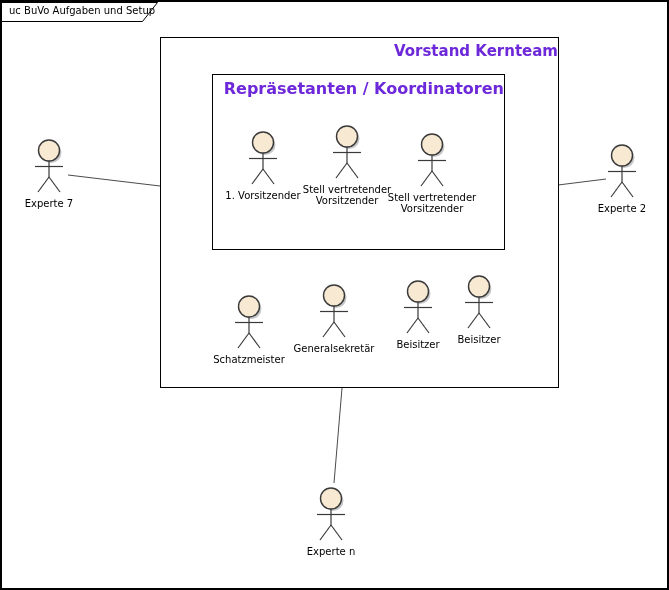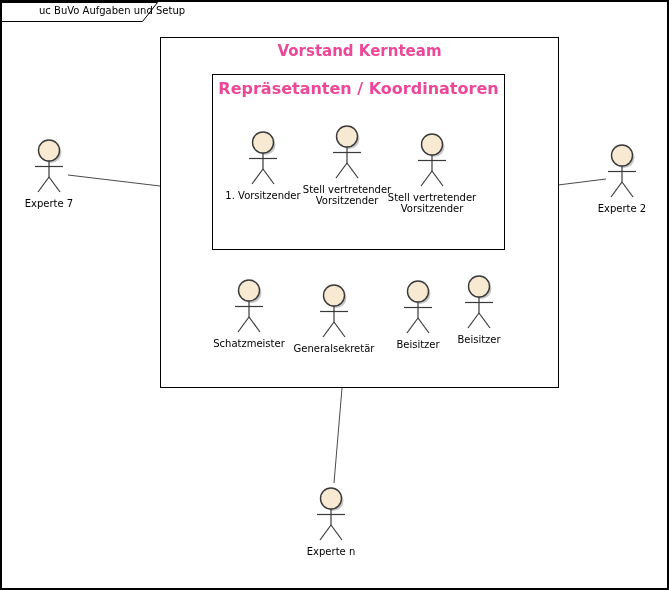--- a/index.html
+++ b/index.html
@@ -22,32 +22,32 @@
     border:2px solid var(--border);
     box-sizing:border-box;
     overflow:hidden;
   }
   
   .tab{
     position:absolute;left:0;top:0;width:162px;height:22px;
   }
   .tab-label{
     position:absolute;left:7px;top:3px;
-    font-size:10px;color:#000;white-space:nowrap;margin-left:30px;
+    font-size:10px;color:#000;white-space:nowrap;
   }
   
   .boundary{
     position:absolute;
     border:1px solid var(--border);
     background:transparent;
     box-sizing:border-box;
   }
   .boundary-title{
     position:absolute;left:0;top:4px;width:100%;
-    text-align:center;font-weight:bold;color:#ec4899;
+    text-align:right;font-weight:bold;color:#6d28d9;
   }
   #rect-kernteam{left:158px;top:35px;width:399px;height:351px;}
   #rect-kernteam .boundary-title{font-size:15px;}
   #rect-repraes{left:210px;top:72px;width:293px;height:176px;}
   #rect-repraes .boundary-title{font-size:16px;}
   
   .connectors{
     position:absolute;left:0;top:0;width:669px;height:590px;
     pointer-events:none;
   }
@@ -129,21 +129,21 @@
       <line class="limb" x1="8" y1="28.5" x2="36" y2="28.5"></line>
       <line class="limb" x1="22" y1="39" x2="11" y2="54"></line>
       <line class="limb" x1="22" y1="39" x2="33" y2="54"></line>
     </svg>
     <div class="actor-label">
       <span>Stell vertretender</span>
       <span>Vorsitzender</span>
     </div>
   </div>
 
-  <div class="actor" style="left:187px;top:276px;justify-content:flex-end;">
+  <div class="actor" style="left:187px;top:292px;justify-content:flex-end;">
     <svg width="44" height="56">
       <circle class="head-shadow" cx="24" cy="14.5" r="10.5"></circle>
       <circle class="head" cx="22" cy="12.5" r="10.5"></circle>
       <line class="limb" x1="22" y1="23" x2="22" y2="39"></line>
       <line class="limb" x1="8" y1="28.5" x2="36" y2="28.5"></line>
       <line class="limb" x1="22" y1="39" x2="11" y2="54"></line>
       <line class="limb" x1="22" y1="39" x2="33" y2="54"></line>
     </svg>
     <div class="actor-label">
       <span>Schatzmeister</span>

